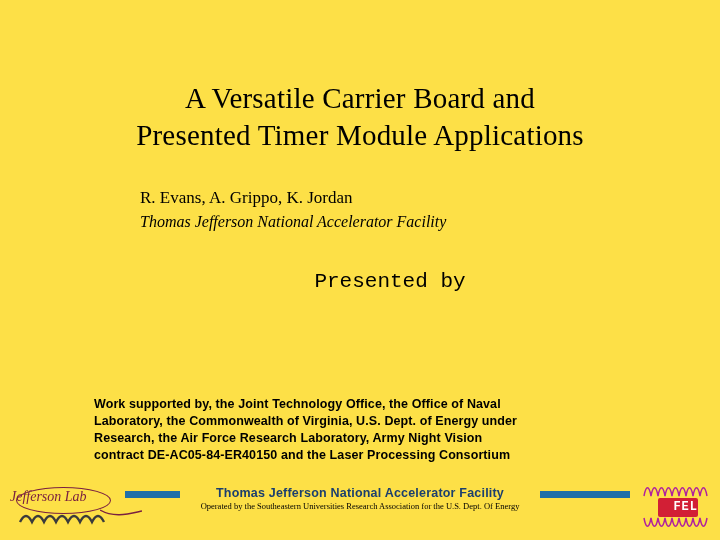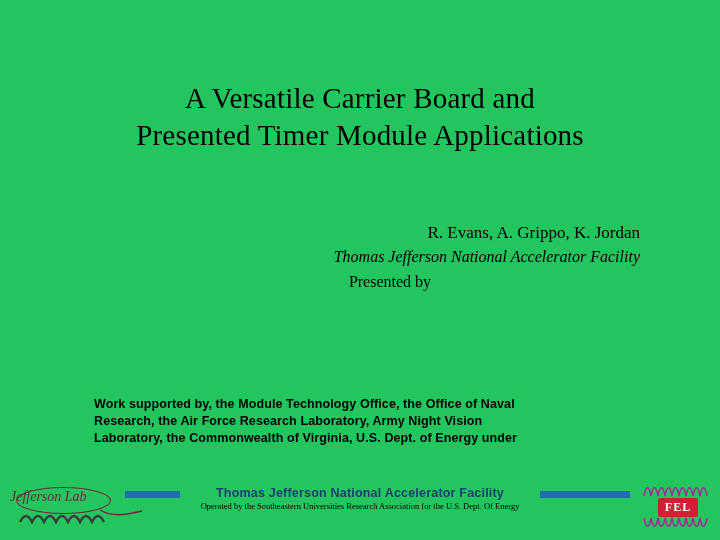--- a/index.html
+++ b/index.html
@@ -10,21 +10,21 @@
     width: 720px;
     height: 540px;
     background: #ffffff;
     font-family: "Liberation Serif", serif;
     overflow: hidden;
   }
   .slide {
     position: relative;
     width: 720px;
     height: 540px;
-    background: #22c55e;
+    background: #fde047;
     box-sizing: border-box;
   }
 
   
   .title-block {
     position: absolute;
     left: 50px;
     top: 80px;
     width: 620px;
     text-align: center;
@@ -36,22 +36,21 @@
     color: #000000;
     letter-spacing: 0.2px;
   }
 
   
   .authors-block {
     position: absolute;
     left: 140px;
     top: 186px;
     width: 500px;
-    text-align: right;
-    margin-top: 35px;
+    text-align: left;
   }
   .author-names {
     font-family: "Liberation Serif", serif;
     font-size: 17px;
     line-height: 24px;
     color: #000000;
   }
   .affiliation {
     font-family: "Liberation Serif", serif;
     font-size: 16px;
@@ -62,22 +61,22 @@
 
   
   .presented-block {
     position: absolute;
     left: 140px;
     top: 268px;
     width: 500px;
     text-align: center;
   }
   .presented-line {
-    font-family: Liberation Serif, serif;
-    font-size: 16px;
+    font-family: Liberation Mono, monospace;
+    font-size: 21px;
     line-height: 27px;
     color: #000000;
   }
 
   
   .support-block {
     position: absolute;
     left: 94px;
     top: 396px;
     width: 560px;
@@ -205,22 +204,22 @@
     position: absolute;
     left: 16px;
     top: 14px;
     width: 40px;
     height: 19px;
     background: #d21f35;
     border-radius: 2px;
   }
   .fel-box span {
     display: block;
-    text-align: center;
-    font-family: Liberation Serif, serif;
+    text-align: right;
+    font-family: Liberation Mono, monospace;
     font-size: 12px;
     font-weight: bold;
     color: #ffffff;
     line-height: 19px;
     letter-spacing: 1px;
     border-radius: 6px;
   }
 </style>
 </head>
 <body>
@@ -235,23 +234,24 @@
   <div class="authors-block">
     <div class="author-names">R. Evans,  A. Grippo, K. Jordan</div>
     <div class="affiliation">Thomas Jefferson National Accelerator Facility</div>
   </div>
 
   <div class="presented-block">
     <div class="presented-line">Presented by</div>
   </div>
 
   <div class="support-block">
-    <div class="support-line">Work supported by, the Module Technology Office, the Office of Naval</div>
+    <div class="support-line">Work supported by, the Joint Technology Office, the Office of Naval</div>
+    <div class="support-line">Laboratory, the Commonwealth of Virginia, U.S. Dept. of Energy under</div>
     <div class="support-line">Research, the Air Force Research Laboratory, Army Night Vision</div>
-    <div class="support-line">Laboratory, the Commonwealth of Virginia, U.S. Dept. of Energy under</div>
+    <div class="support-line">contract DE-AC05-84-ER40150 and the Laser Processing Consortium</div>
   </div>
 
   <div class="footer">
 
     <div class="jlab-logo">
       <div class="oval"></div>
       <div class="oval-text">Jefferson Lab</div>
       <svg class="squiggle" viewBox="0 0 92 16">
         <path d="M2,10 C6,2 10,2 14,10 C18,2 22,2 26,10 C30,2 34,2 38,10 C42,2 46,2 50,10 C54,2 58,2 62,10 C66,2 70,2 74,10 C78,2 82,2 86,10" fill="none" stroke="#3b3b3b" stroke-width="2.4"></path>
       </svg>

